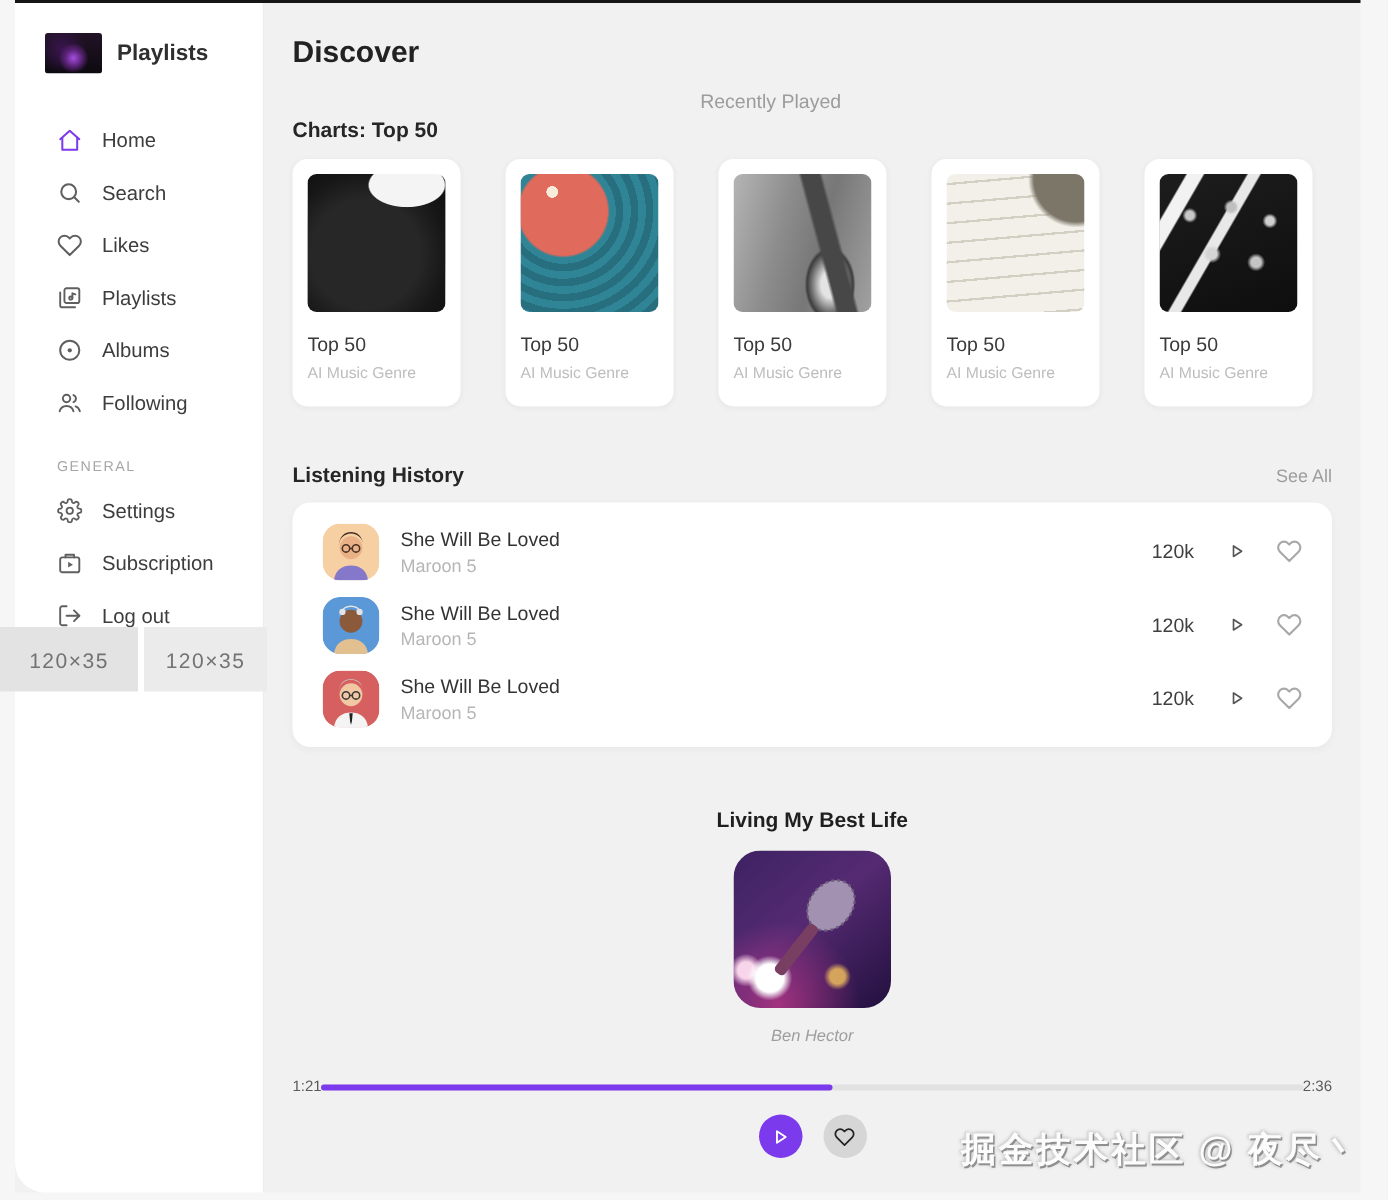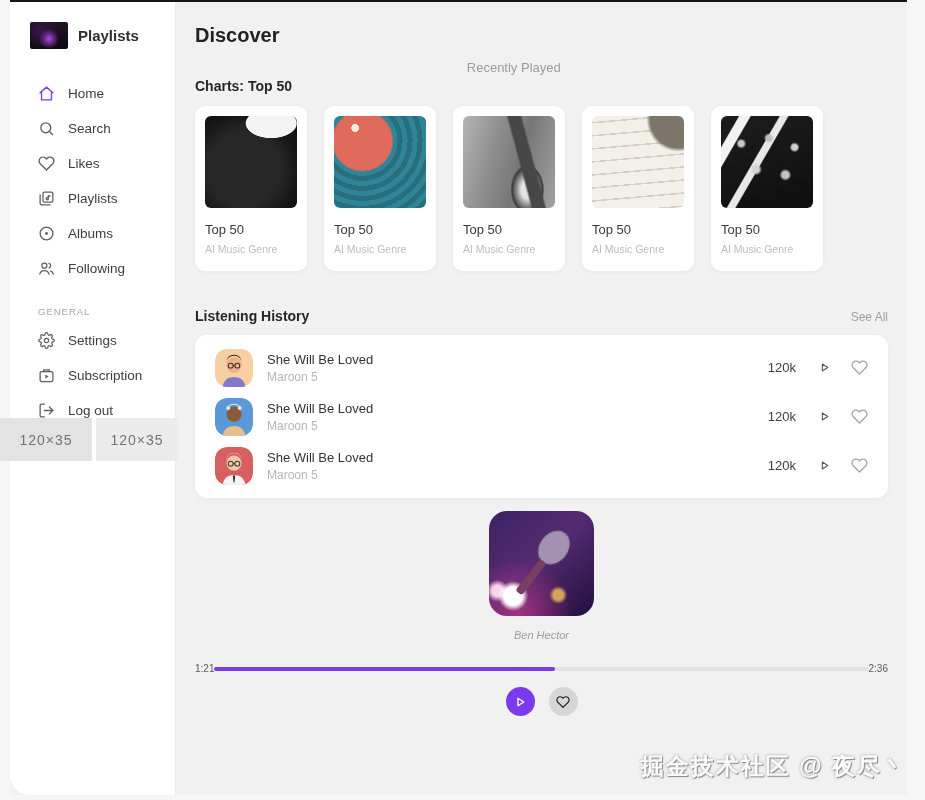--- a/index.html
+++ b/index.html
@@ -38,21 +38,21 @@
   .header { position:relative; display:flex; align-items:center; padding-top:22px; }
   .page-title { font-size:20px; font-weight:600; color:#222; }
   .center-label { position:absolute; left:46%; top:42px; transform:translateX(-50%);
     font-size:13px; color:#9c9c9c; cursor:pointer;margin-top:16px; }
   .user-chip { margin-left:auto; display:flex; align-items:center; gap:9px; cursor:pointer; }
   .user-avatar { width:36px; height:36px; border-radius:50%; overflow:hidden; flex-shrink:0; }
   .user-name { font-size:13px; color:#2e2e2e; }
   .user-plan { font-size:11.5px; color:#ababab; margin-top:3px; }
 
   .charts-heading { margin-top:31px; font-size:14px; font-weight:600; color:#262626; }
-  .cards-row { display:flex; gap:17px; margin-top:12px; }
+  .cards-row { display:flex; gap:30px; margin-top:12px; }
   .card { width:112px; background:#fff; border-radius:10px; padding:10px 10px 16px;
     box-shadow:0 1px 4px rgba(0,0,0,.05); cursor:pointer; }
   .card-art { width:92px; height:92px; border-radius:6px; }
   .card-title { margin-top:14px; font-size:13px; color:#3a3a3a; }
   .card-sub { margin-top:6px; font-size:10.5px; color:#bdbdbd; }
 
   .art-vinyl-bw { background:
     radial-gradient(ellipse 26px 15px at 72% 8%, #f4f4f4 96%, rgba(0,0,0,0) 100%),
     radial-gradient(circle 70px at 42% 58%, #272727 52%, #161616 78%, #101010 100%),
     linear-gradient(135deg,#fbfbfb 7%,#1a1a1a 20%,#141414 80%,#fbfbfb 94%); }
@@ -356,20 +356,21 @@
           </span>
         <span class="row-heart">
             <svg viewBox="0 0 24 24" fill="none" stroke="currentColor" stroke-width="2" stroke-linejoin="round">
               <path d="M20.84 4.61a5.5 5.5 0 0 0-7.78 0L12 5.67l-1.06-1.06a5.5 5.5 0 0 0-7.78 7.78L12 21.23l8.84-8.84a5.5 5.5 0 0 0 0-7.78z"></path>
             </svg>
           </span>
       </div>
     </div>
 
     <div class="player">
+      <div class="player-title">Living My Best Life</div>
       <div class="player-art">
         <svg viewBox="0 0 104 104">
             <g transform="rotate(38 52 52)">
               <ellipse cx="52" cy="32" rx="14" ry="18" fill="#a391b1"></ellipse>
               <ellipse cx="52" cy="32" rx="14" ry="18" fill="none" stroke="#6e5d7d" stroke-width="1.5" stroke-dasharray="2 2"></ellipse>
               <rect x="48" y="49" width="8" height="40" rx="3" fill="#783f63"></rect>
             </g>
           </svg>
       </div>
       <div class="player-artist">Ben Hector</div>

